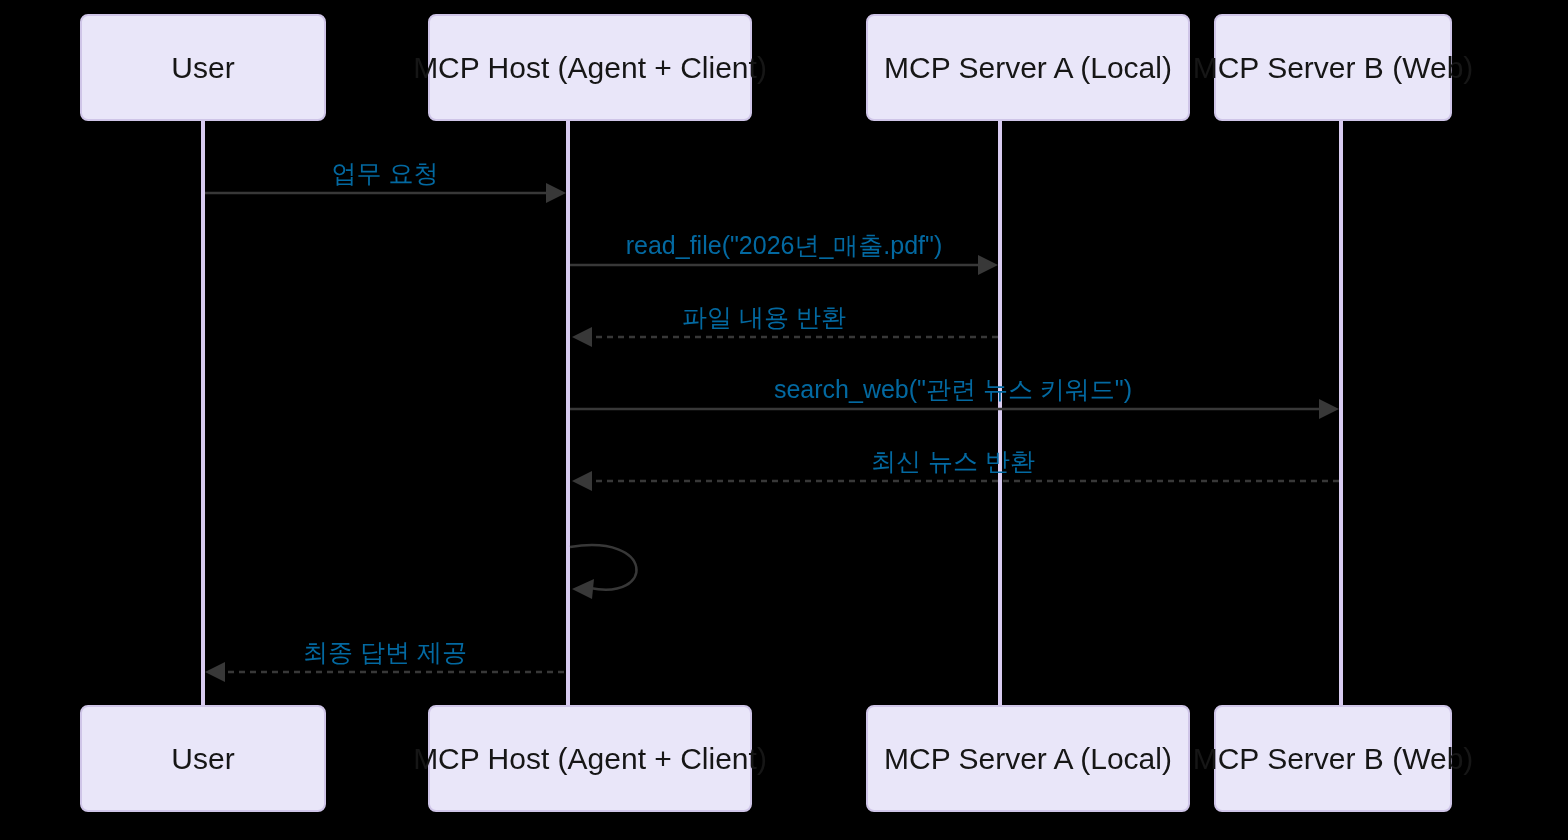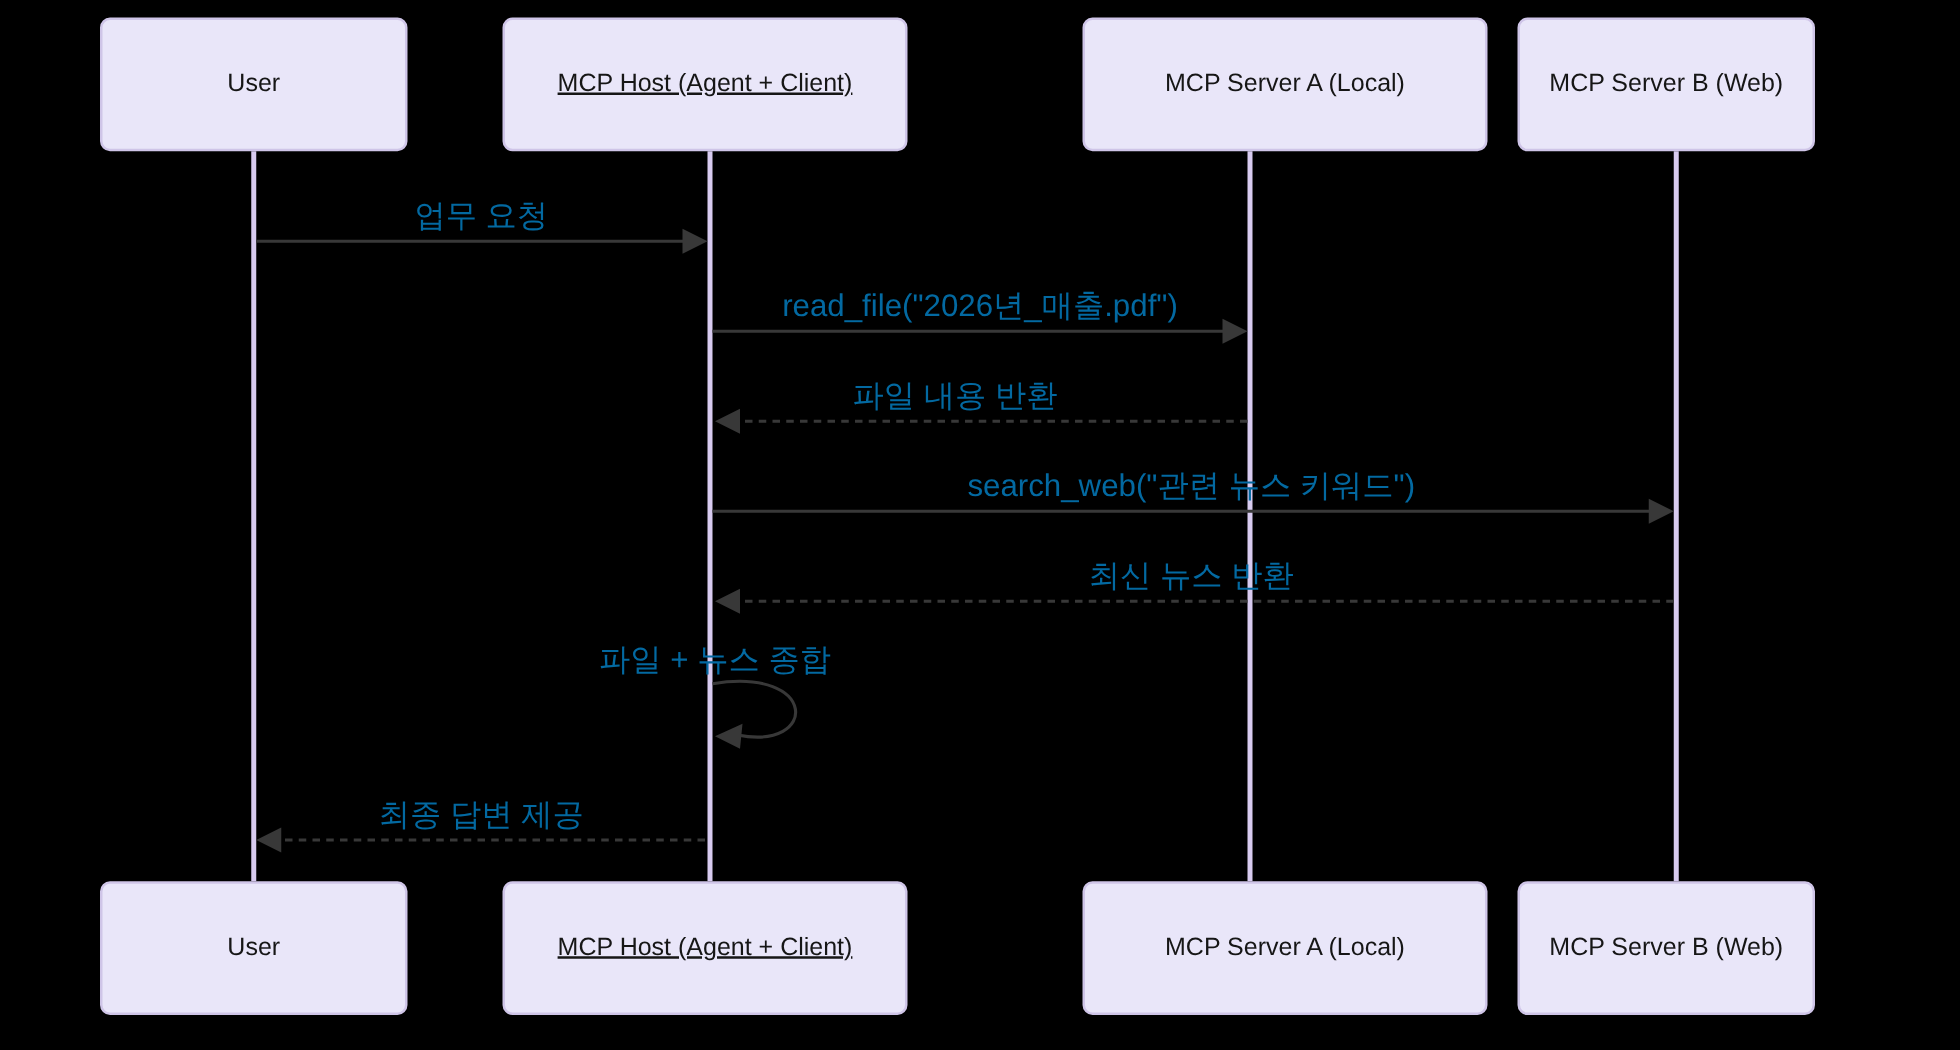--- a/index.html
+++ b/index.html
@@ -15,28 +15,28 @@
   .actor {
     position: absolute;
     height: 107px;
     background: #E9E6F9;
     border: 2px solid #CFC5E8;
     border-radius: 8px;
     box-sizing: border-box;
     display: flex;
     align-items: center;
     justify-content: center;
-    font-size: 20px;
+    font-size: 30px;
     color: #161616;
     white-space: nowrap;
   }
   .actor.top { top: 14px; }
   .actor.bottom { top: 705px; }
   .a-user    { left: 80px;   width: 246px; }
-  .a-host    { left: 402px;  width: 324px; text-decoration: underline; }
+  .a-host    { left: 428px;  width: 324px; }
   .a-servera { left: 866px;  width: 324px; }
   .a-serverb { left: 1214px; width: 238px; }
   .msg {
     position: absolute;
     transform: translateX(-50%);
     white-space: nowrap;
     font-size: 25px;
     line-height: 30px;
     height: 30px;
     color: #0369a1;
@@ -85,16 +85,15 @@
   <div class="actor bottom a-user">User</div>
   <div class="actor bottom a-host">MCP Host (Agent + Client)</div>
   <div class="actor bottom a-servera">MCP Server A (Local)</div>
   <div class="actor bottom a-serverb">MCP Server B (Web)</div>
 
   <div class="msg" style="left:385px; top:158px;">업무 요청</div>
   <div class="msg" style="left:784px; top:230px;">read_file("2026년_매출.pdf")</div>
   <div class="msg" style="left:764px; top:302px;">파일 내용 반환</div>
   <div class="msg" style="left:953px; top:374px;">search_web("관련 뉴스 키워드")</div>
   <div class="msg" style="left:953px; top:446px;">최신 뉴스 반환</div>
-  <div class="msg" style="left:572px; top:513px;">파일 + 뉴스 종합</div>
   <div class="msg" style="left:385px; top:637px;">최종 답변 제공</div>
 
 </div>
 
 </body></html>

